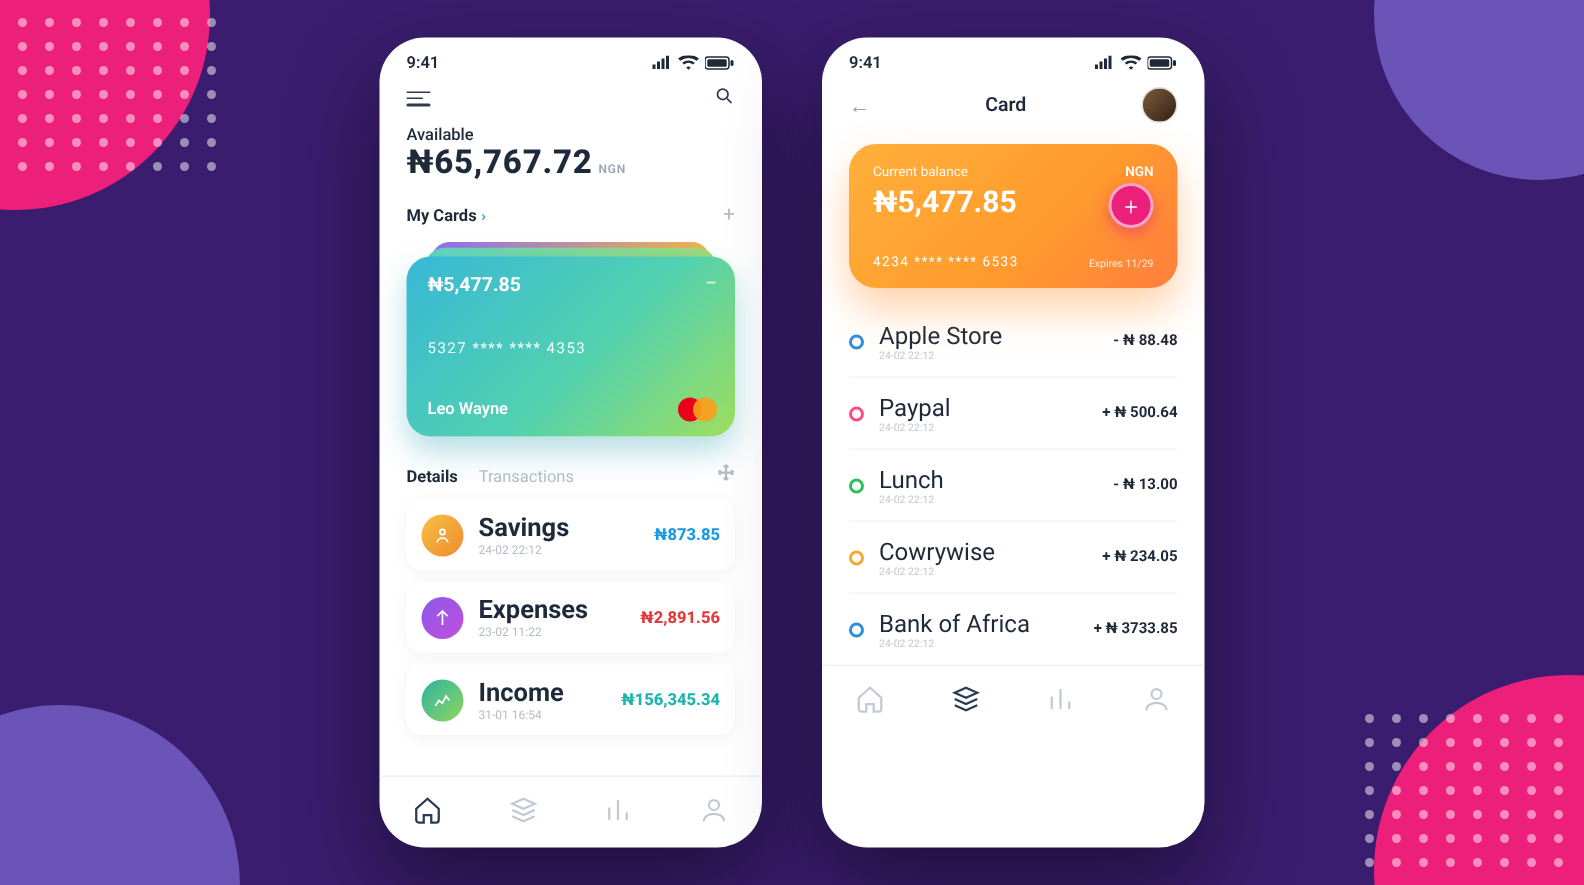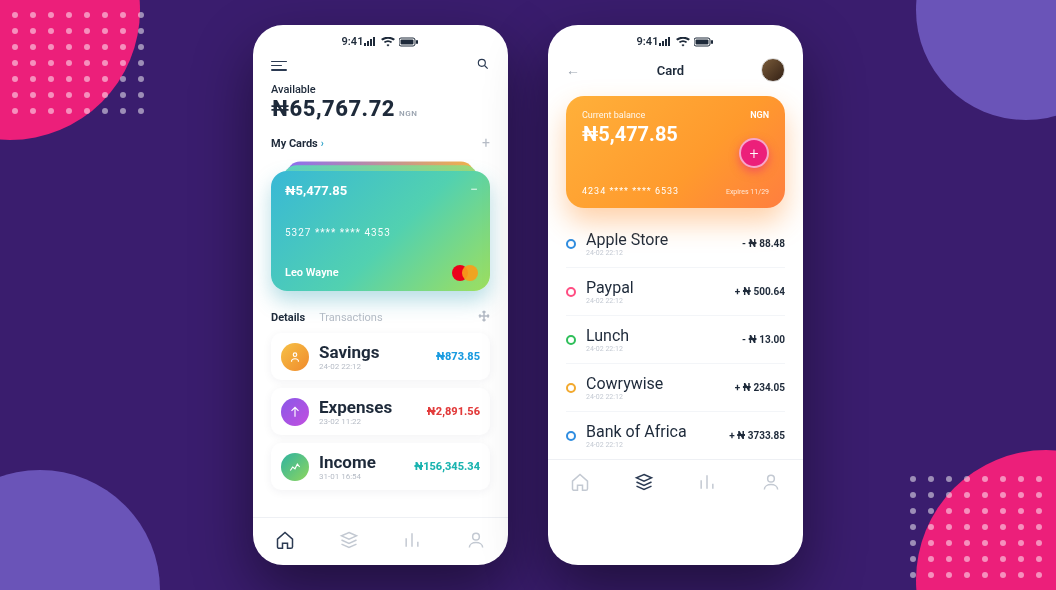--- a/index.html
+++ b/index.html
@@ -30,21 +30,21 @@
     height: 540px;
     background: #fff;
     border-radius: 30px;
     box-shadow: 0 25px 60px rgba(0,0,0,.45);
     position: relative;
     overflow: hidden;
     display: flex;
     flex-direction: column;
   }
   .statusbar {
-    display:flex; justify-content:center; align-items:center;
+    display:flex; justify-content:space-between; align-items:center;
     padding:10px 18px 4px; font-size:11px; font-weight:600; color:#1e2a3a;
   }
   .statusbar .icons { display:flex; gap:4px; align-items:center;}
   
   .topbar { display:flex; justify-content:space-between; align-items:center; padding:4px 18px 8px; color:#2b3a52;}
   .hamburger { width:16px; height:10px; display:flex; flex-direction:column; justify-content:space-between;}
   .hamburger span{height:1.5px;background:#2b3a52;border-radius:1px;}
   .hamburger span:nth-child(2){width:70%;}
   .search-icon svg{width:14px;height:14px;stroke:#2b3a52;}
 
@@ -105,21 +105,21 @@
   .navbar .nav-item.active{color:#2b3a52;}
   .nav-item.active svg{stroke:#2b3a52;}
 
   
   .header2{display:flex;align-items:center;justify-content:space-between;padding:6px 18px;}
   .back-arrow{color:#9aa3af;font-size:14px;}
   .header2 .title{font-size:13px;font-weight:600;color:#1e2a3a;}
   .avatar{width:24px;height:24px;border-radius:50%;background:linear-gradient(135deg,#7a5c3a,#332015);border:1px solid #ddd;}
 
   .orange-card{
-    margin:8px 18px 0; height:112px; border-radius:18px;
+    margin:8px 18px 0; height:96px; border-radius:18px;
     background:linear-gradient(135deg,#ffb03a,#ff9a2d 60%,#ff7e3f);
     color:#fff; padding:14px 16px; position:relative;
     box-shadow:0 14px 28px rgba(255,140,40,.4);
   }
   .orange-card .lbl{font-size:9px;opacity:.9;}
   .orange-card .big{font-size:20px;font-weight:700;margin-top:2px;}
   .orange-card .cur{position:absolute;top:14px;right:16px;font-size:9px;font-weight:600;}
   .orange-card .num2{position:absolute;bottom:12px;left:16px;font-size:9px;letter-spacing:1px;}
   .orange-card .exp{position:absolute;bottom:12px;right:16px;font-size:7px;opacity:.8;}
   .fab{position:absolute;right:16px;bottom:40px;width:30px;height:30px;border-radius:50%;background:#ec1f7a;display:flex;align-items:center;justify-content:center;color:#fff;font-size:16px;font-weight:300;box-shadow:0 4px 10px rgba(236,31,122,.5);border:2px solid rgba(255,255,255,.6);}

